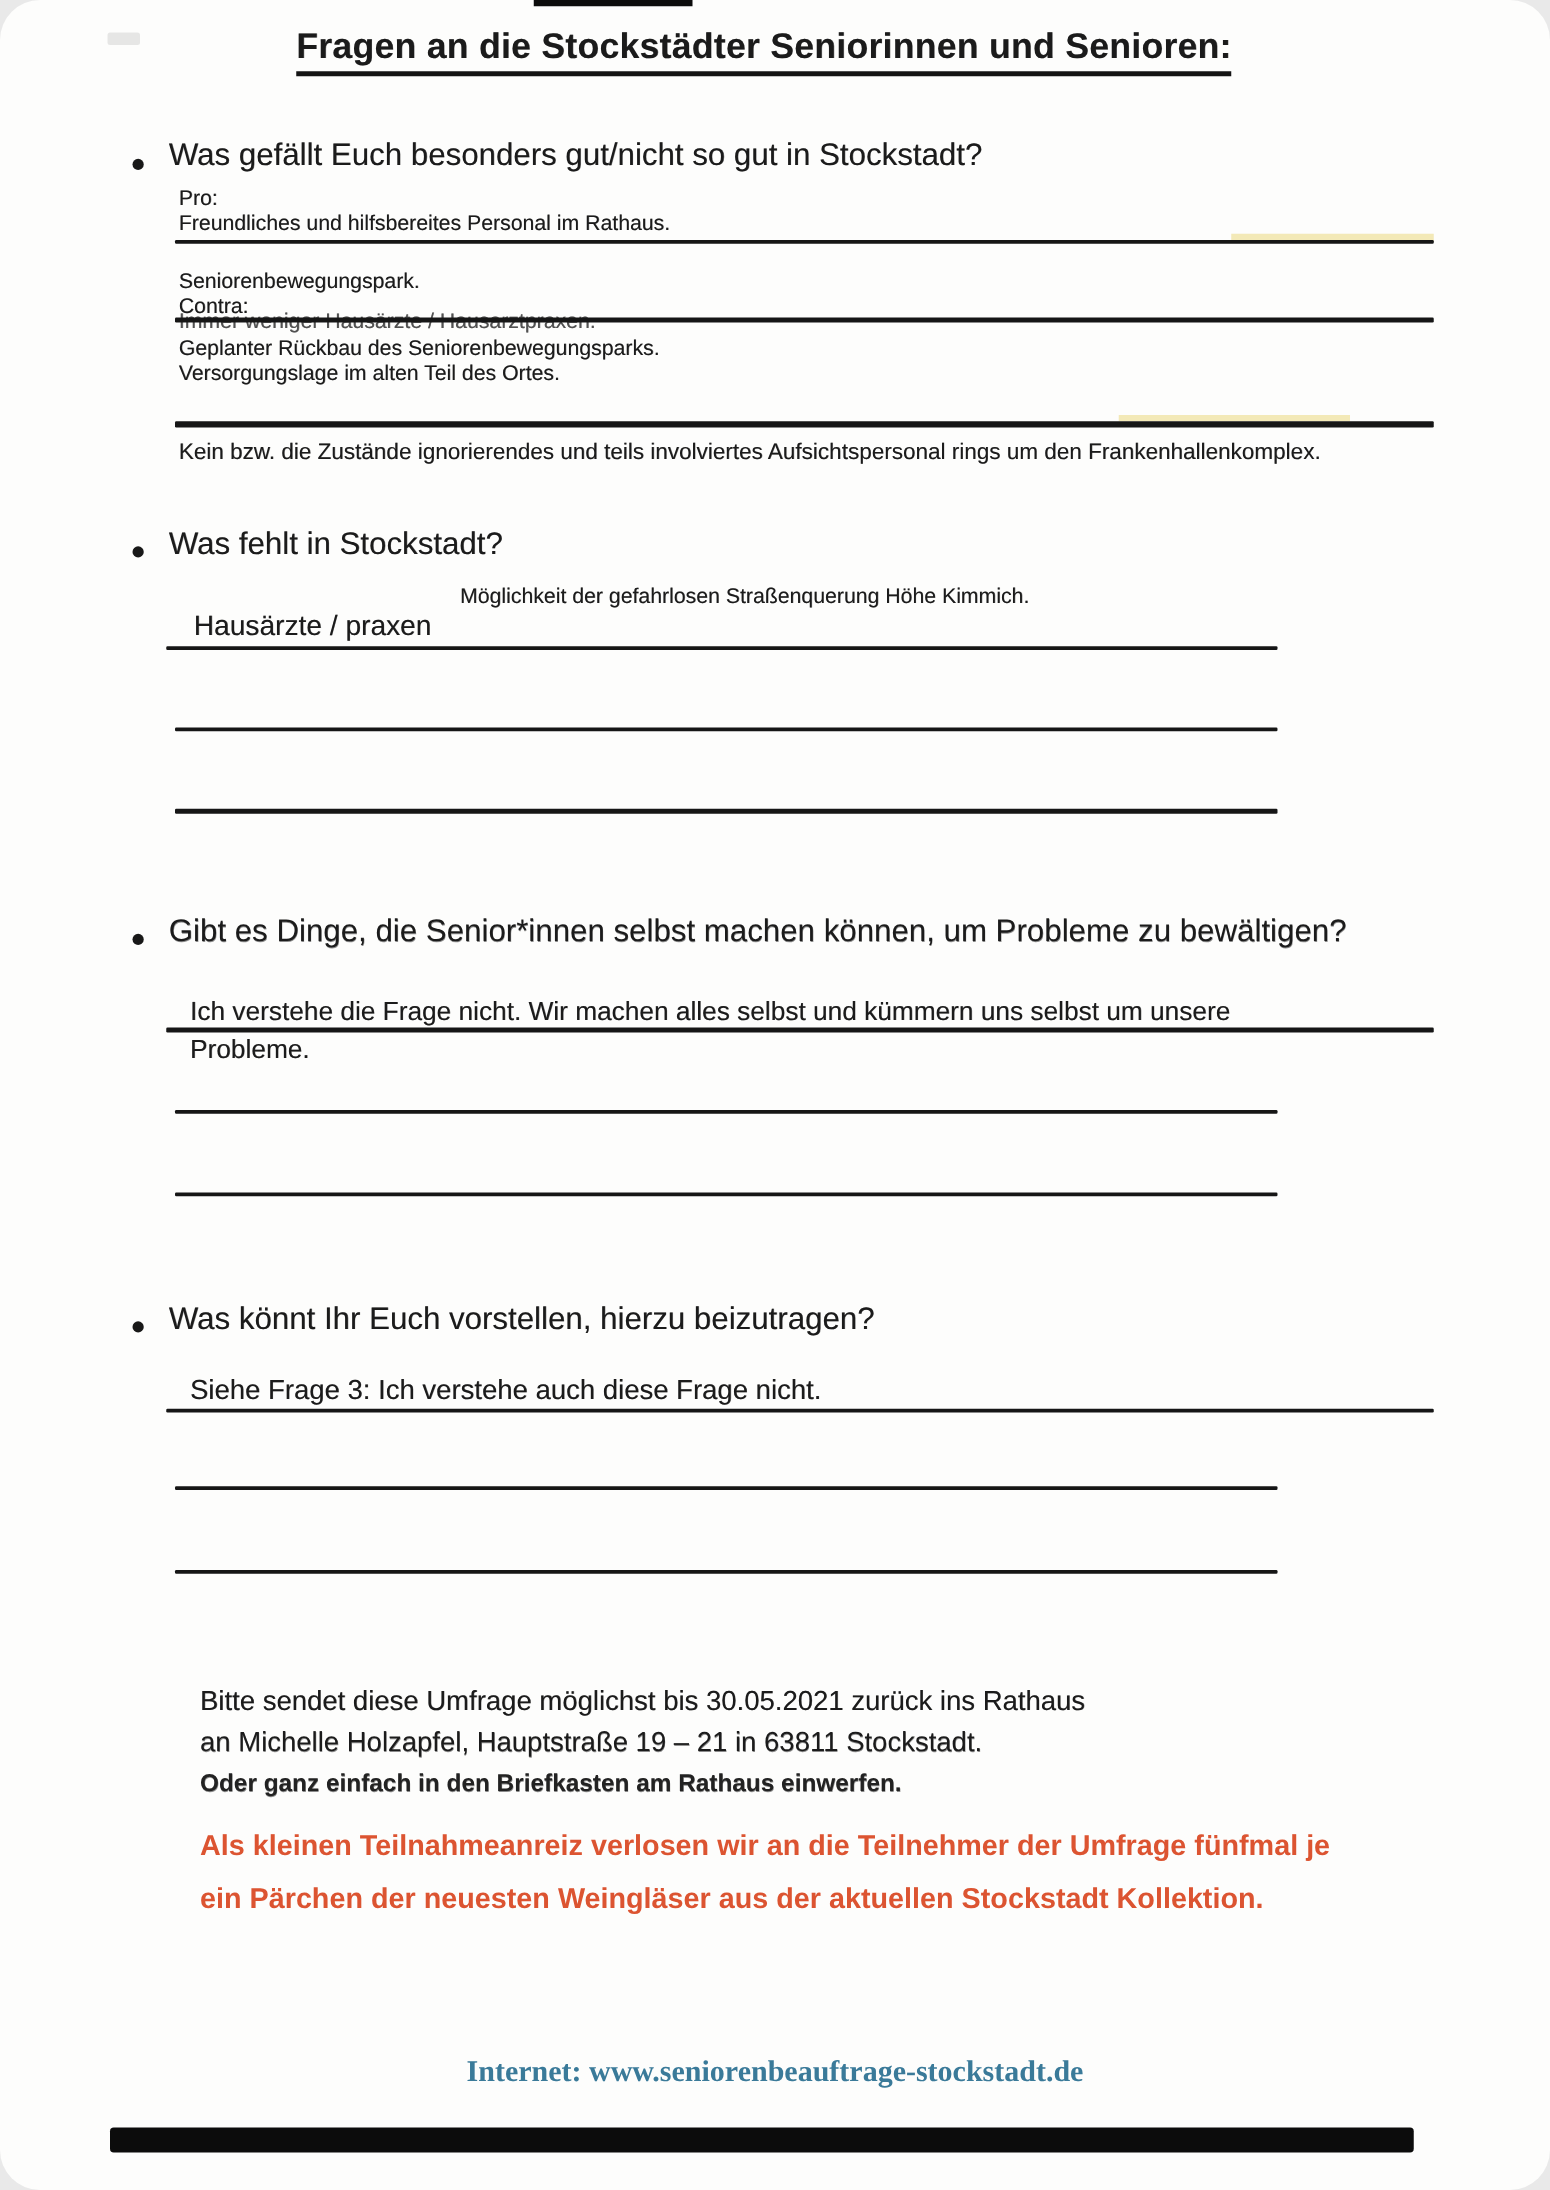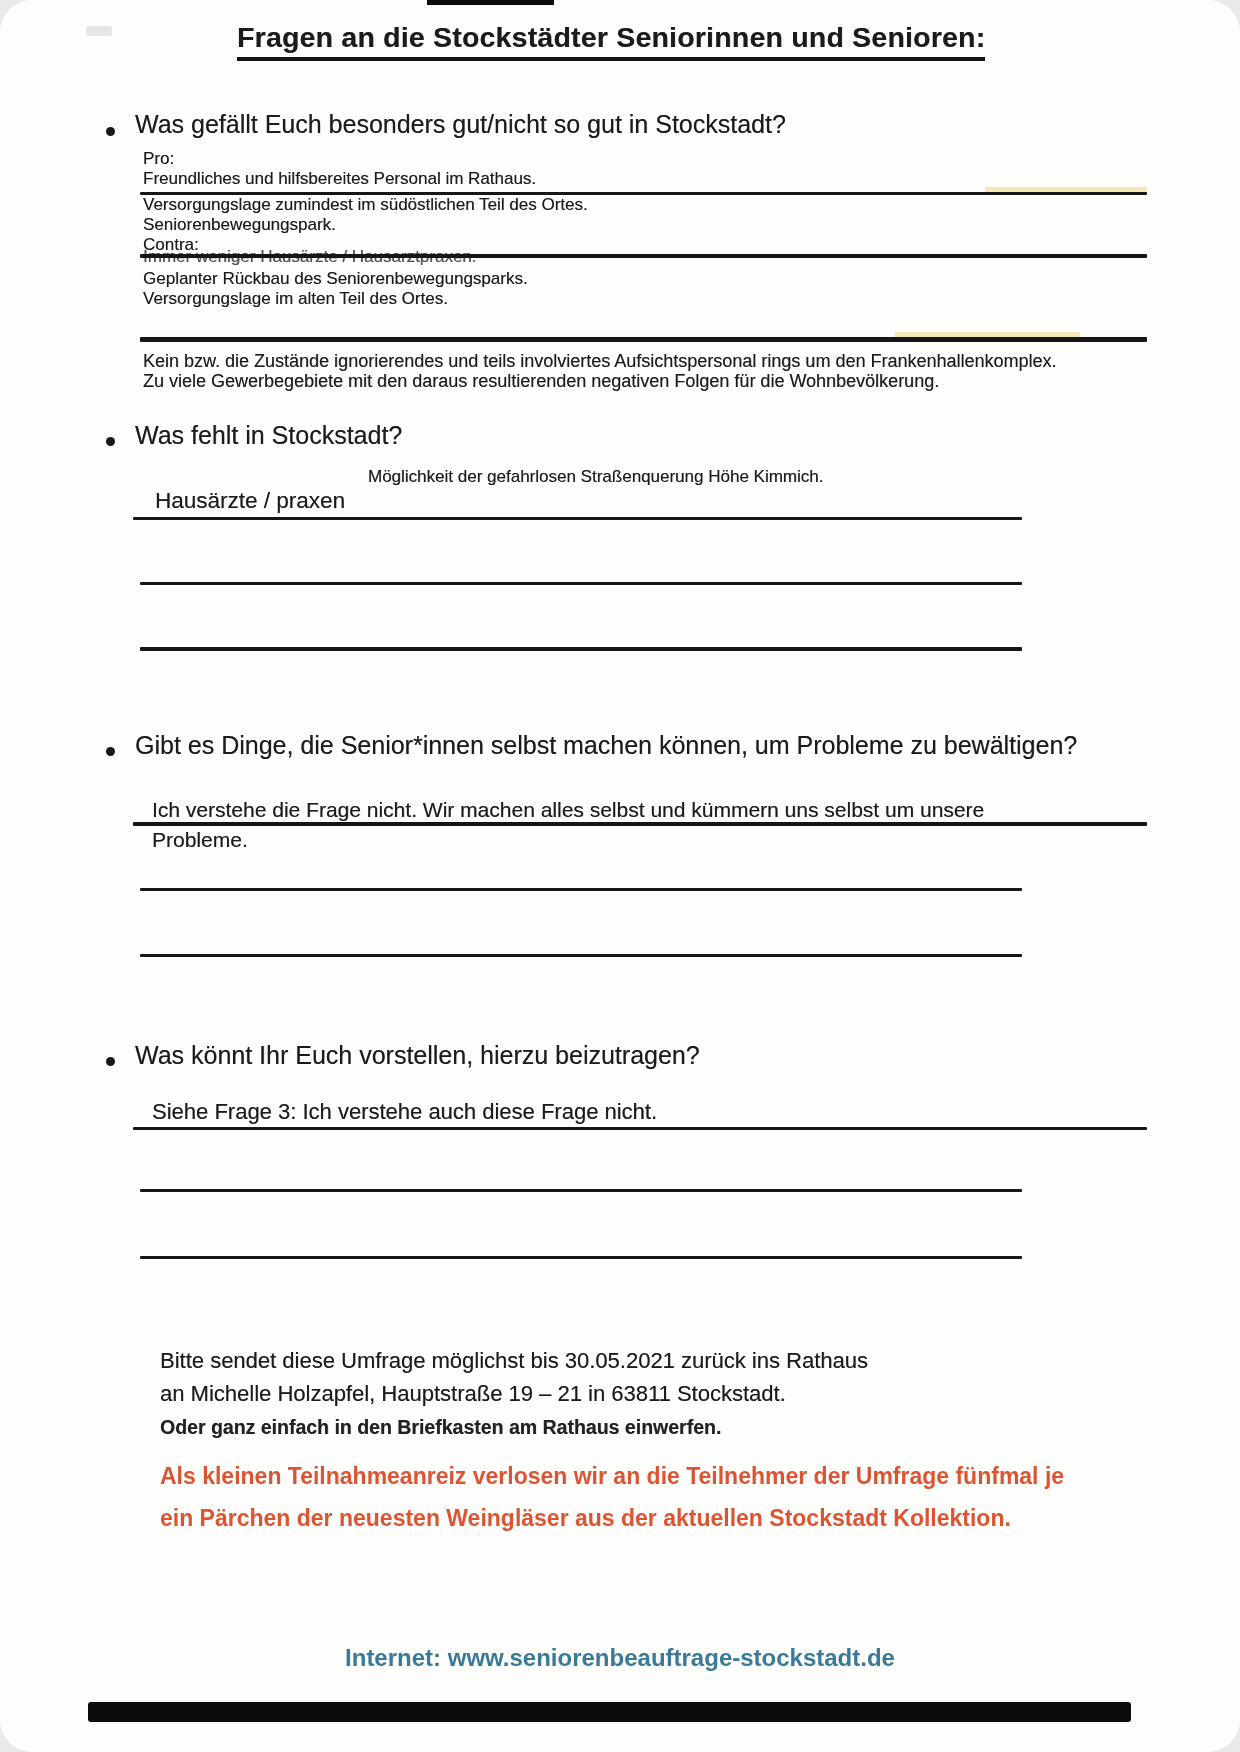--- a/index.html
+++ b/index.html
@@ -18,52 +18,50 @@
   .a2{font-size:18px;}
   .big{font-size:22.5px;}
   .dot{position:absolute;width:9px;height:9px;border-radius:50%;background:#181818;}
   .hline{position:absolute;background:var(--line,#161616);border-radius:1px;}
   .tint{position:absolute;background:rgba(228,205,88,0.42);}
   .struck{color:#3f3f3f;opacity:0.9;}
   .foot{font-size:22px;}
   .foot-small{font-size:19.5px;font-weight:700;color:#222;}
   .prize{font-size:23px;font-weight:700;color:var(--prize-text,#dc5431);text-shadow:none;}
   .internet{left:0;width:1240px;text-align:center;font-size:24px;font-weight:700;
-            color:var(--internet-text,#3a7a99);text-shadow:none;}
+            color:var(--internet-text,#3a7a99);text-shadow:none;font-family:Liberation Serif, serif;}
   .artifact{position:absolute;background:#0c0c0c;}
   .smudge{position:absolute;background:rgba(0,0,0,0.09);border-radius:2px;}
 </style>
 </head>
 <body>
 
 <div class="page">
 
   <div class="artifact" style="left:427px;top:0;width:127px;height:5px"></div>
   <div class="smudge" style="left:86px;top:26px;width:26px;height:10px"></div>
 
   <div class="t title ink" style="left:237px;top:22px">Fragen an die Stockstädter Seniorinnen und Senioren:</div>
 
   <div class="dot" style="left:106px;top:127px"></div>
   <div class="t q ink" style="left:135px;top:111px">Was gefällt Euch besonders gut/nicht so gut in Stockstadt?</div>
 
   <div class="t a ink" style="left:143px;top:150px">Pro:</div>
   <div class="t a ink" style="left:143px;top:170px">Freundliches und hilfsbereites Personal im Rathaus.</div>
   <div class="tint" style="left:985px;top:187px;width:162px;height:6px"></div>
   <div class="hline" style="left:140px;top:192px;width:1007px;height:3px"></div>
-  <div class="t a ink" style="left:143px;top:196px">Versorgungslage zumindest im südöstlichen Teil des Ortes.</div>
   <div class="t a ink" style="left:143px;top:216px">Seniorenbewegungspark.</div>
   <div class="t a ink" style="left:143px;top:236px">Contra:</div>
   <div class="t a ink struck" style="left:143px;top:248px">Immer weniger Hausärzte / Hausarztpraxen.</div>
   <div class="hline" style="left:140px;top:254px;width:1007px;height:4px"></div>
   <div class="t a ink" style="left:143px;top:270px">Geplanter Rückbau des Seniorenbewegungsparks.</div>
   <div class="t a ink" style="left:143px;top:290px">Versorgungslage im alten Teil des Ortes.</div>
   <div class="tint" style="left:895px;top:332px;width:185px;height:5px"></div>
   <div class="hline" style="left:140px;top:337px;width:1007px;height:5px"></div>
   <div class="t a2 ink" style="left:143px;top:352px">Kein bzw. die Zustände ignorierendes und teils involviertes Aufsichtspersonal rings um den Frankenhallenkomplex.</div>
-  <div class="t a2 ink" style="left:143px;top:372px">Zu viele Gewerbegebiete mit den daraus resultierenden negativen Folgen für die Wohnbevölkerung.</div>
 
   <div class="dot" style="left:106px;top:437px"></div>
   <div class="t q ink" style="left:135px;top:422px">Was fehlt in Stockstadt?</div>
 
   <div class="t big ink" style="left:155px;top:489px">Hausärzte / praxen</div>
   <div class="t a ink" style="left:368px;top:468px">Möglichkeit der gefahrlosen Straßenquerung Höhe Kimmich.</div>
   <div class="hline" style="left:133px;top:517px;width:889px;height:3px"></div>
   <div class="hline" style="left:140px;top:582px;width:882px;height:3px"></div>
   <div class="hline" style="left:140px;top:647px;width:882px;height:4px"></div>
 

